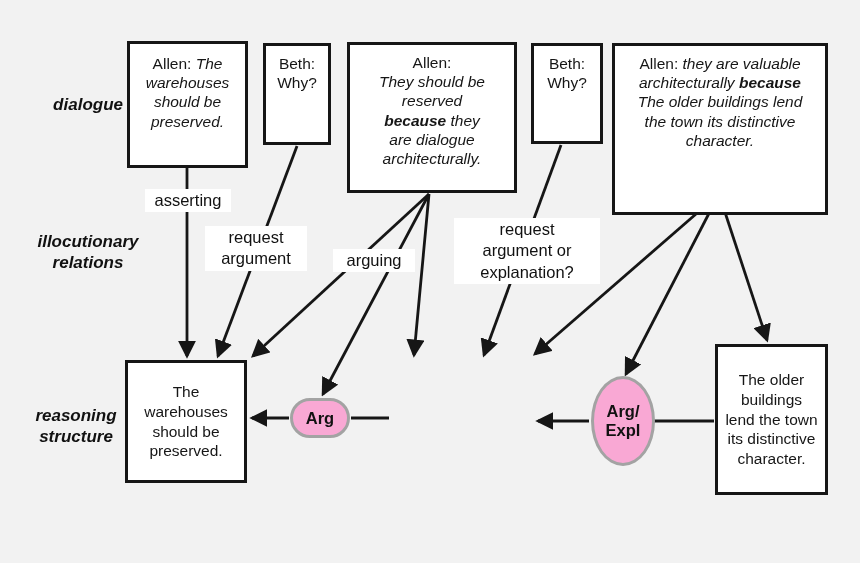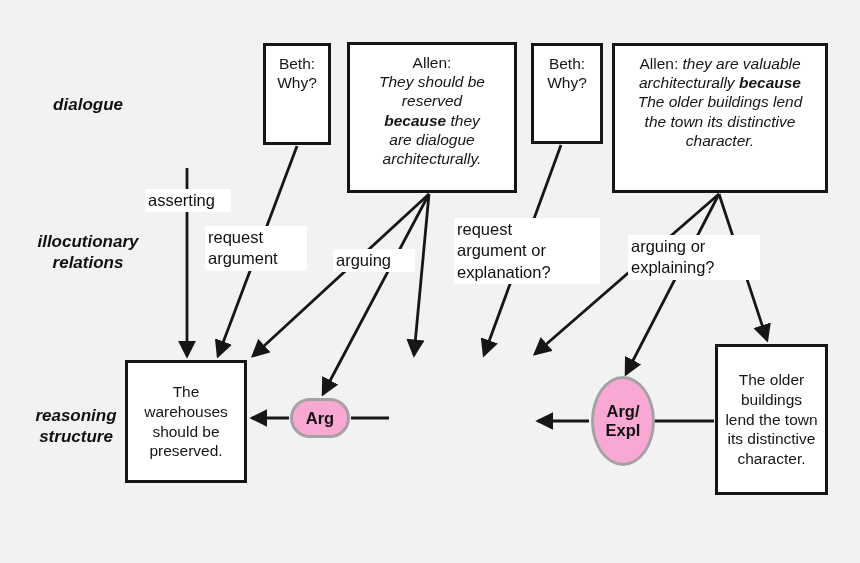--- a/index.html
+++ b/index.html
@@ -8,21 +8,21 @@
   svg.arrows{position:absolute;left:0;top:0;z-index:1;}
   .dbox{position:absolute;z-index:2;background:#ffffff;border:3px solid #161616;box-sizing:border-box;
         text-align:center;font-size:15.5px;line-height:1.24;color:#161616;}
   .rbox{position:absolute;z-index:2;background:#ffffff;border:3px solid #161616;box-sizing:border-box;
         display:flex;align-items:center;justify-content:center;text-align:center;
         font-size:15.5px;line-height:1.28;color:#161616;}
   .oval{position:absolute;z-index:3;background:#f9a8d4;border:3px solid #a3a3a3;box-sizing:border-box;
         display:flex;align-items:center;justify-content:center;font-weight:bold;font-size:16.5px;
         line-height:1.15;text-align:center;white-space:pre-line;color:#111;}
   .rlabel{position:absolute;z-index:2;background:#ffffff;font-size:16.5px;line-height:1.3;
-        text-align:left;white-space:pre-line;padding:1px 3px;color:#111;}
+        text-align:center;white-space:pre-line;padding:1px 3px;color:#111;}
   .rowlabel{position:absolute;z-index:2;font-weight:bold;font-style:italic;font-size:17px;
         line-height:1.22;white-space:pre-line;color:#111;}
   .seg{display:inline;}
   .seg.italic{font-style:italic;}
   .seg.bold-italic{font-style:italic;font-weight:bold;}
   .seg.block{display:block;}
   .ta-c{text-align:center;margin-top:12px;}
   .ta-r{text-align:right;}
 </style>
 </head>
@@ -52,46 +52,47 @@
       <line x1="589" y1="421" x2="538" y2="421" marker-end="url(#ah)"></line>
     </g>
   </svg>
 
   <div class="rowlabel ta-r" style="left:19px;top:95px;width:104px;">dialogue</div>
   <div class="rowlabel ta-c" style="left:18px;top:220px;width:140px;">illocutionary
 relations</div>
   <div class="rowlabel ta-c" style="left:8px;top:394px;width:136px;">reasoning
 structure</div>
 
+  <div class="dbox" style="left:127px;top:41px;width:121px;height:127px;padding:10px 5px 0;">
+    <span class="seg plain">Allen: </span><span class="seg italic">The warehouses should be preserved.</span>
+  </div>
 
   <div class="dbox" style="left:263px;top:43px;width:68px;height:102px;padding:8px 4px 0;">
     <span class="seg plain">Beth: Why?</span>
   </div>
 
   <div class="dbox" style="left:347px;top:42px;width:170px;height:151px;padding:8px 21px 0;">
     <span class="seg plain block">Allen:</span><span class="seg italic">They should be reserved </span><span class="seg bold-italic">because</span><span class="seg italic"> they are dialogue architecturally.</span>
   </div>
 
   <div class="dbox" style="left:531px;top:43px;width:72px;height:101px;padding:8px 4px 0;">
     <span class="seg plain">Beth: Why?</span>
   </div>
 
-  <div class="dbox" style="left:612px;top:43px;width:216px;height:150px;padding:8px 14px 0;">
+  <div class="dbox" style="left:612px;top:43px;width:216px;height:172px;padding:8px 14px 0;">
     <span class="seg plain">Allen: </span><span class="seg italic">they are valuable architecturally </span><span class="seg bold-italic">because</span><span class="seg italic"> The older buildings lend the town its distinctive character.</span>
   </div>
 
   <div class="rlabel" style="left:145px;top:189px;width:80px;">asserting</div>
   <div class="rlabel" style="left:205px;top:226px;width:96px;">request
 argument</div>
   <div class="rlabel" style="left:333px;top:249px;width:76px;">arguing</div>
   <div class="rlabel" style="left:454px;top:218px;width:140px;">request
 argument or
 explanation?</div>
-  <div class="rlabel" style="left:628px;top:235px;width:126px;">arguing or
-explaining?</div>
 
   <div class="rbox" style="left:125px;top:360px;width:122px;height:123px;padding:0 8px;">
     <span>The warehouses should be preserved.</span>
   </div>
   <div class="rbox" style="left:715px;top:344px;width:113px;height:151px;padding:0 7px;">
     <span>The older buildings lend the town its distinctive character.</span>
   </div>
 
   <div class="oval" style="left:290px;top:398px;width:60px;height:40px;border-radius:20px;">Arg</div>
   <div class="oval" style="left:591px;top:376px;width:64px;height:90px;border-radius:50%;">Arg/

